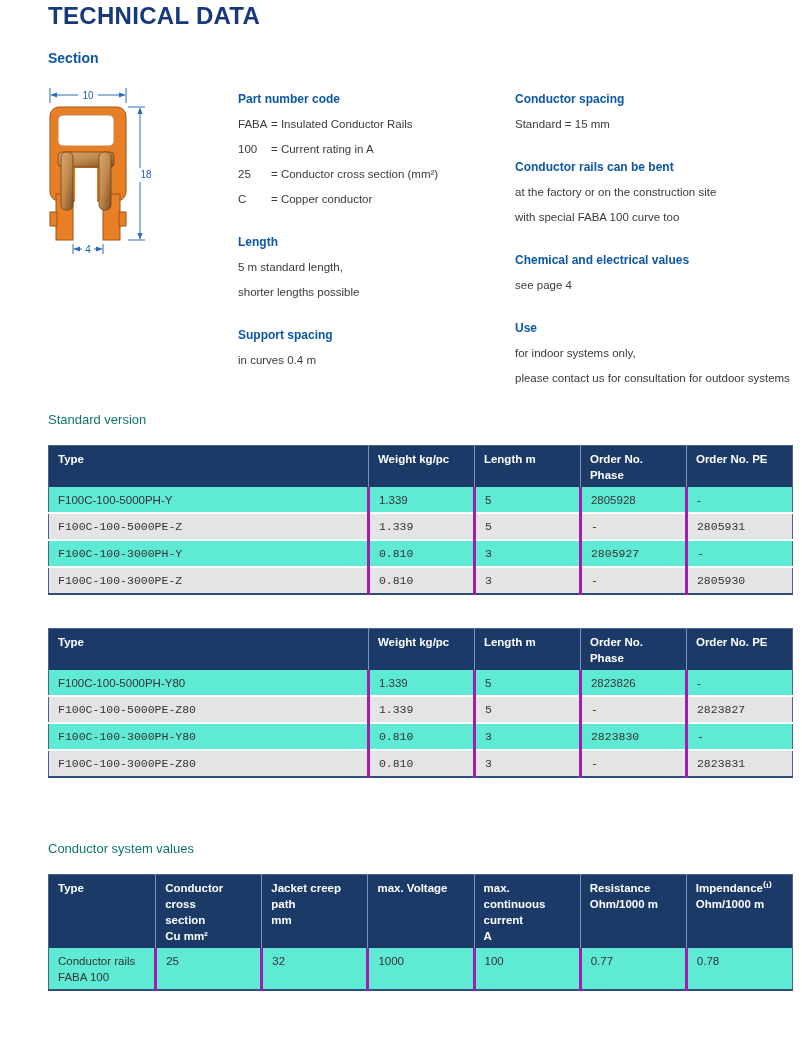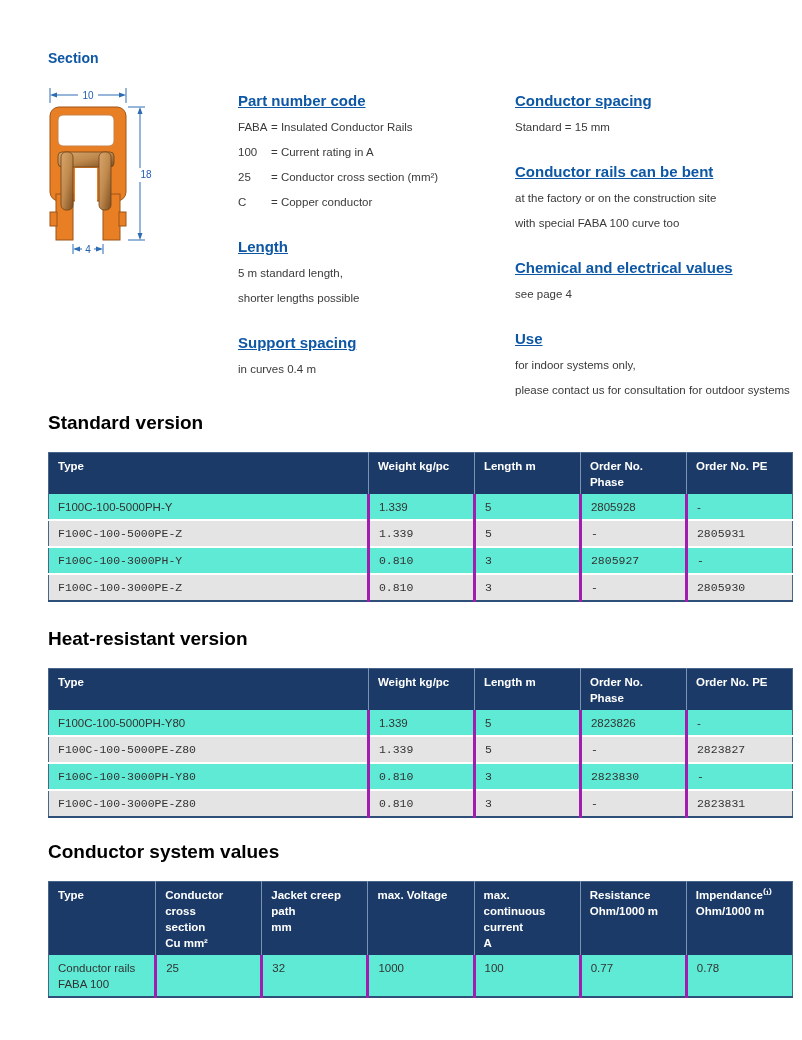--- a/index.html
+++ b/index.html
@@ -30,42 +30,41 @@
   .info-area {
     position: absolute;
     left: 48px; top: 86px;
     width: 745px; height: 315px;
   }
   .diagram { position: absolute; left: 0; top: 0; }
   .col-mid   { position: absolute; left: 190px; top: 6px;  width: 272px; }
   .col-right { position: absolute; left: 467px; top: 6px;  width: 282px; }
   .block { margin-bottom: 23px; }
   .block h3 {
-    font-size: 15px;
+    font-size: 12px;
     font-weight: bold;
     color: #0d57a5;
     margin-bottom: 6px;
-    text-decoration: underline;
   }
   .line {
     font-size: 11.5px;
     color: #3a3a3a;
     line-height: 25px;
   }
   .pair { display: flex; font-size: 11.5px; color: #3a3a3a; line-height: 25px; }
   .pair .term { width: 33px; flex: none; }
 
   .table-block { position: absolute; left: 48px; width: 745px; }
   .tb-1 { top: 412px; }
   .tb-2 { top: 628px; }
   .tb-3 { top: 841px; }
   .table-block h3 {
-    font-size: 19px;
-    font-weight: bold;
-    color: #000000;
+    font-size: 13px;
+    font-weight: normal;
+    color: #0f766e;
     margin-bottom: 18px;
   }
   table {
     width: 100%;
     border-collapse: collapse;
     table-layout: fixed;
     border: 1px solid #4a658a;
     border-bottom: 2px solid #2e5078;
   }
   th {
@@ -97,20 +96,21 @@
   tbody tr:nth-child(even) { background: #e4e4e4; }
   tbody tr + tr td { border-top: 2px solid #ffffff; font-family: Liberation Mono, monospace; }
   .tbl-a th:first-child { width: 43%; }
   .tbl-b th:first-child { width: 14.4%; }
 </style>
 </head>
 <body>
 
 <div class="page">
 
+  <h1 class="page-title">TECHNICAL DATA</h1>
   <h2 class="section-heading">Section</h2>
 
   <div class="info-area">
 
     <div class="diagram">
       <svg width="118" height="172" viewBox="0 0 118 172">
         <defs>
           <linearGradient id="copperGrad" x1="0" y1="0" x2="1" y2="1">
             <stop offset="0" stop-color="#d9a66c"></stop>
             <stop offset="0.5" stop-color="#c08a4e"></stop>
@@ -260,21 +260,20 @@
             <td>0.810</td>
             <td>3</td>
             <td>-</td>
             <td>2805930</td>
           </tr>
         </tbody>
       </table>
   </div>
 
   <div class="table-block tb-2">
-    <h3>Heat-resistant version</h3>
     <table class="tbl-a">
         <thead>
           <tr>
             <th>Type</th>
             <th>Weight kg/pc</th>
             <th>Length m</th>
             <th>Order No. Phase</th>
             <th>Order No. PE</th>
           </tr>
         </thead>

